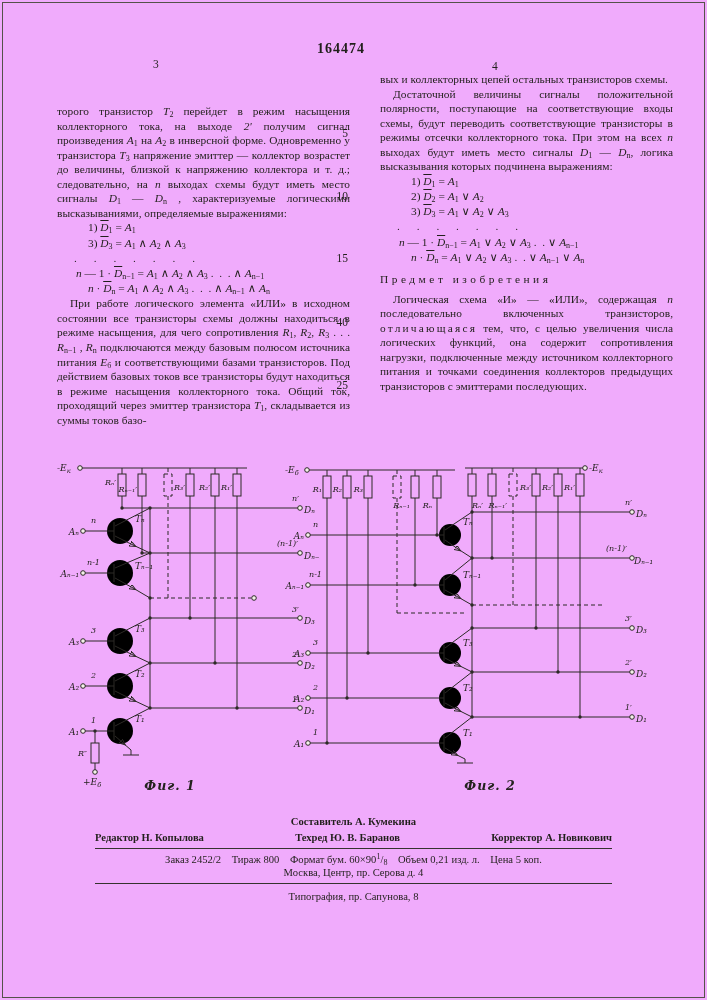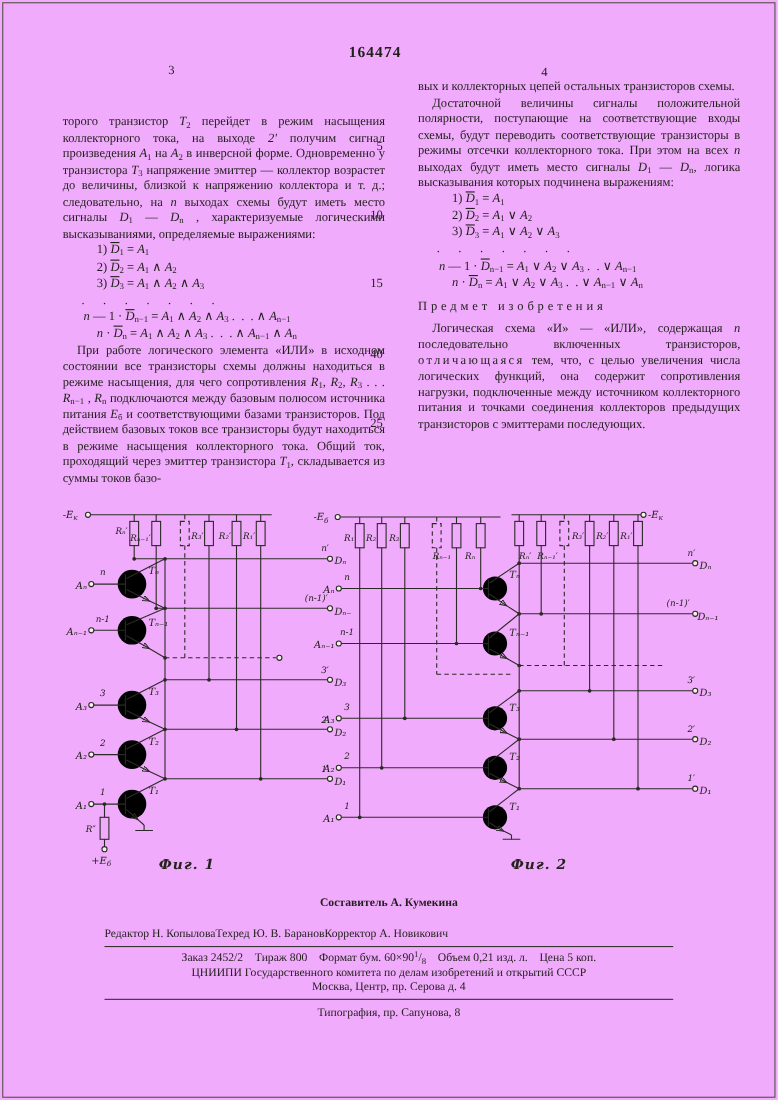--- a/index.html
+++ b/index.html
@@ -27,21 +27,21 @@
   svg text{font-family:"DejaVu Serif","DejaVu Sans",serif;font-style:italic;fill:#24221e;}
   svg .lbl{font-size:9px;}
   svg .sm{font-size:8px;}
   svg .cap{font-size:12.5px;font-weight:bold;letter-spacing:1px;}
   svg line,svg path,svg rect{stroke:#2c2a26;stroke-width:1;fill:none;}
   svg .dash{stroke-dasharray:4,3;}
   svg .dot{fill:#2c2a26;stroke:none;}
   svg .term{fill:#f5f2ea;stroke:#2c2a26;}
   
   .footer{position:absolute;left:95px;top:815px;width:517px;font-size:10.6px;line-height:13px;text-align:center;}
-  .frow{display:flex;margin-top:15px;}
+  .frow{display:flex;justify-content:space-between;margin-top:3px;font-weight:bold;}
   .frule{border-top:1px solid #35332e;margin:4px 0;}
   .fbold{font-weight:bold;}
 </style>
 </head>
 <body>
 
 <div class="page">
   <div class="frame"></div>
 
   <div class="pos patnum" style="left:317px;top:41px;">164474</div>
@@ -50,21 +50,20 @@
 
   <span class="marg" style="left:326px;top:127px;">5</span>
   <span class="marg" style="left:326px;top:190px;">10</span>
   <span class="marg" style="left:326px;top:252px;">15</span>
   <span class="marg" style="left:326px;top:316px;">40</span>
   <span class="marg" style="left:326px;top:379px;">25</span>
 
   <div class="col" style="left:57px;top:72px;margin-top:32px;">
     <p class="cont">торого транзистор <i>T</i><sub>2</sub> перейдет в режим насыщения коллекторного тока, на выходе <i>2'</i> получим сигнал произведения <i>A</i><sub>1</sub> на <i>A</i><sub>2</sub> в инверсной форме. Одновременно у транзистора <i>T</i><sub>3</sub> напряжение эмиттер — коллектор возрастет до величины, близкой к напряжению коллектора и т. д.; следовательно, на <i>n</i> выходах схемы будут иметь место сигналы <i>D</i><sub>1</sub> — <i>D</i><sub>n</sub> , характеризуемые логическими высказываниями, определяемые выражениями:</p>
     <p class="formula">1) <i class="ov">D</i><sub>1</sub> = <i>A</i><sub>1</sub></p>
-    <p class="formula">2) <i class="ov">D</i><sub>2</sub> = <i>A</i><sub>1</sub> ∧ <i>A</i><sub>2</sub></p>
     <p class="formula">3) <i class="ov">D</i><sub>3</sub> = <i>A</i><sub>1</sub> ∧ <i>A</i><sub>2</sub> ∧ <i>A</i><sub>3</sub></p>
     <p class="formula fdots">. . . . . . .</p>
     <p class="formula neg"><i>n</i> — 1 · <i class="ov">D</i><sub>n−1</sub> = <i>A</i><sub>1</sub> ∧ <i>A</i><sub>2</sub> ∧ <i>A</i><sub>3</sub> .&nbsp;&nbsp;.&nbsp;&nbsp;. ∧ <i>A</i><sub>n−1</sub></p>
     <p class="formula"><i>n</i> · <i class="ov">D</i><sub>n</sub> = <i>A</i><sub>1</sub> ∧ <i>A</i><sub>2</sub> ∧ <i>A</i><sub>3</sub> .&nbsp;&nbsp;.&nbsp;&nbsp;. ∧ <i>A</i><sub>n−1</sub> ∧ <i>A</i><sub>n</sub></p>
     <p>При работе логического элемента «ИЛИ» в исходном состоянии все транзисторы схемы должны находиться в режиме насыщения, для чего сопротивления <i>R</i><sub>1</sub>, <i>R</i><sub>2</sub>, <i>R</i><sub>3</sub> .&nbsp;.&nbsp;. <i>R</i><sub>n−1</sub> , <i>R</i><sub>n</sub> подключаются между базовым полюсом источника питания <i>E</i><sub>б</sub> и соответствующими базами транзисторов. Под действием базовых токов все транзисторы будут находиться в режиме насыщения коллекторного тока. Общий ток, проходящий через эмиттер транзистора <i>T</i><sub>1</sub>, складывается из суммы токов базо-</p>
   </div>
 
   <div class="col" style="left:380px;top:72px;">
     <p class="cont">вых и коллекторных цепей остальных транзисторов схемы.</p>
     <p>Достаточной величины сигналы положительной полярности, поступающие на соответствующие входы схемы, будут переводить соответствующие транзисторы в режимы отсечки коллекторного тока. При этом на всех <i>n</i> выходах будут иметь место сигналы <i>D</i><sub>1</sub> — <i>D</i><sub>n</sub>, логика высказывания которых подчинена выражениям:</p>
@@ -403,18 +402,17 @@
 
   <div class="footer">
     <div><span class="fbold">Составитель А. Кумекина</span></div>
     <div class="frow">
       <span>Редактор Н. Копылова</span>
       <span>Техред Ю. В. Баранов</span>
       <span>Корректор А. Новикович</span>
     </div>
     <div class="frule"></div>
     <div>Заказ 2452/2 Тираж 800 Формат бум. 60×90<sup>1</sup>/<sub>8</sub> Объем 0,21 изд. л. Цена 5 коп.</div>
-    <div>ЦНИИПИ Государственного комитета по делам изобретений и открытий СССР</div>
     <div>Москва, Центр, пр. Серова д. 4</div>
     <div class="frule"></div>
     <div style="margin-top:6px">Типография, пр. Сапунова, 8</div>
   </div>
 </div>
 
 </body></html>

